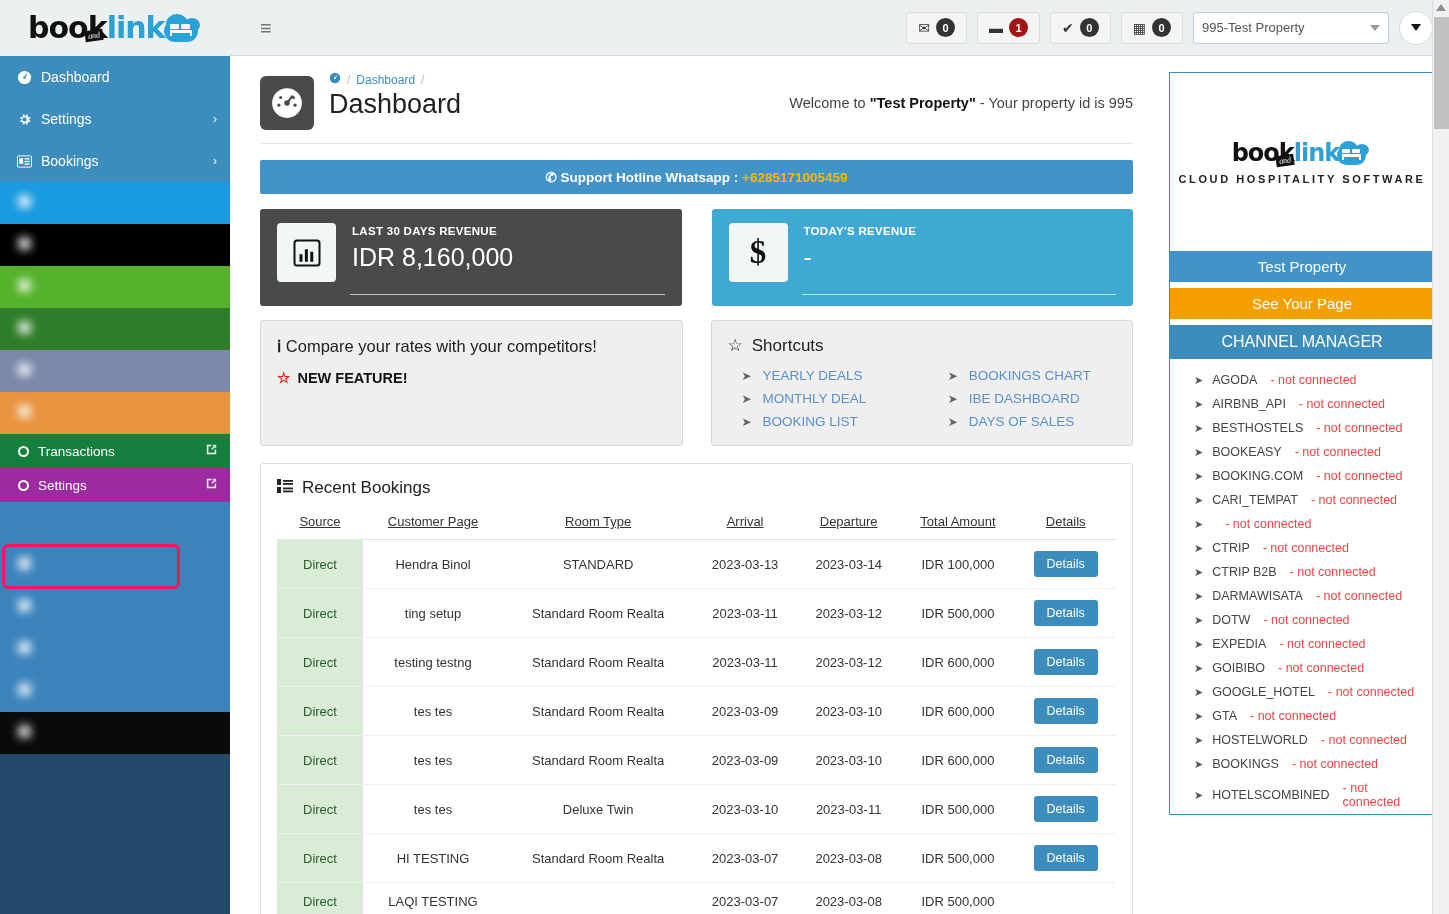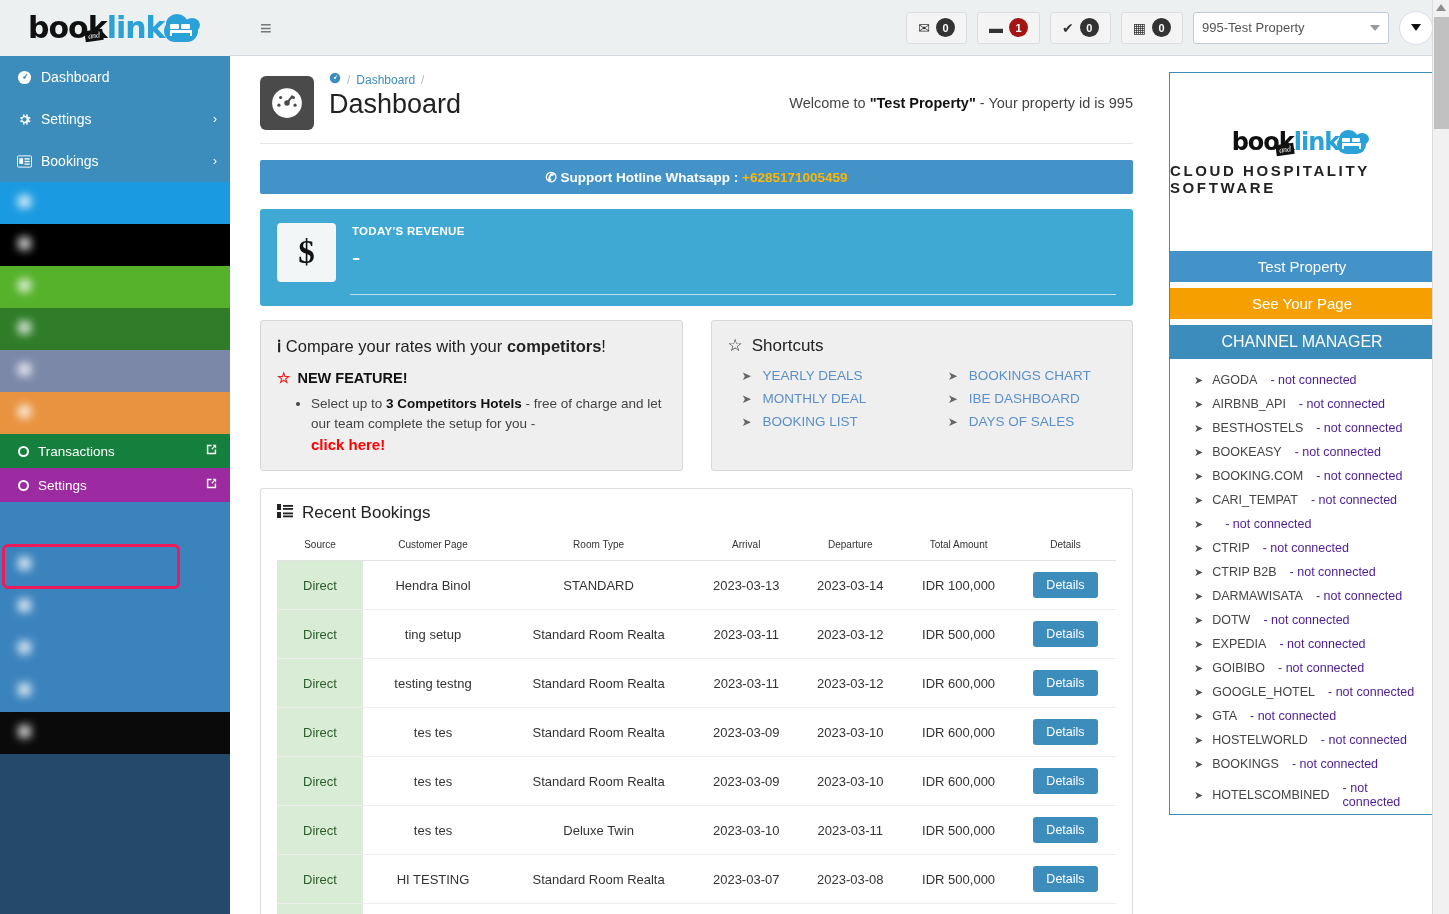--- a/index.html
+++ b/index.html
@@ -128,61 +128,61 @@
     align-items: center; justify-content: center; flex: 0 0 59px;
   }
   .stat-body { margin-left: 16px; padding-top: 2px; flex: 1 1 auto; }
   .stat-label { font-size: 11.5px; color: #fff; letter-spacing: .3px; font-weight: bold; }
   .stat-value { font-size: 25px; color: #fff; margin-top: 6px; font-weight: normal; }
   .stat-rule { position: absolute; left: 90px; right: 17px; bottom: 11px; height: 1px; background: rgba(255,255,255,.65); }
 
   .panels-row { display: flex; gap: 28px; margin-top: 14px; }
   .panel { flex: 1 1 0; border: 1px solid #d8d8d8; border-radius: 3px; background: #efefef; padding: 14px 16px; }
   .panel-title { font-size: 16.5px; color: #222; line-height: 1.35; }
-  .panel-title b { font-weight: bold; }
+  .panel-title b { font-weight: normal; }
   .newfeat { font-size: 14.5px; font-weight: bold; color: #111; margin-top: 12px; display: flex; align-items: center; gap: 7px; }
   .newfeat .star { color: #ef1b1b; font-size: 15px; }
   .panel ul { margin: 7px 0 0 34px; }
   .panel li { font-size: 13.5px; color: #444; line-height: 1.45; }
   .panel li b { color: #111; }
   .clickhere { color: #f00; font-weight: bold; font-size: 15px; display: block; margin-top: 1px; cursor: pointer; }
 
   .shortcuts-title { font-size: 17px; color: #222; display: flex; align-items: center; gap: 9px; }
   .shortcut-grid { display: grid; grid-template-columns: 1fr 1fr; gap: 4px 24px; margin-top: 10px; }
   .shortcut { display: flex; align-items: center; gap: 11px; font-size: 13.5px; color: #5b8fc9; cursor: pointer; padding: 2px 0 2px 14px; }
   .shortcut .tri { color: #666; font-size: 12px; }
 
   .bookings-card { margin-top: 17px; border: 1px solid #ddd; border-radius: 3px; background: #fff; padding: 14px 16px 0 16px; }
   .bookings-title { font-size: 17px; color: #222; display: flex; align-items: center; gap: 9px; margin-bottom: 6px; }
   table.bk { width: 100%; border-collapse: collapse; }
   table.bk th {
-    font-size: 10px; font-weight: normal; color: #333; padding: 10px 6px; border-bottom: 1px solid #e2e2e2; text-align: center;
+    font-size: 13px; font-weight: normal; color: #333; padding: 10px 6px; border-bottom: 1px solid #e2e2e2; text-align: center; text-decoration: underline;
   }
   table.bk td { font-size: 13px; color: #333; padding: 11px 6px; text-align: center; border-bottom: 1px solid #eee; }
   table.bk td.src { background: #d9ecd6; color: #2b5c2b; width: 86px; }
   table.bk td.name { width: 140px; }
   .details-btn {
     display: inline-block; background: #3c8dbc; color: #fff; font-size: 12.5px; border-radius: 3px;
     padding: 6px 13px; cursor: pointer; border: none;
   }
 
   
   .rightcol { width: 288px; flex: 0 0 288px; padding: 16px 14px 0 8px; background: #fff; }
   .right-box { border: 1px solid #3c8dbc; background: #fff; }
   .rb-logo { height: 178px; display: flex; flex-direction: column; align-items: center; justify-content: center; }
   .rb-logo .lg { display: flex; align-items: center; position: relative; }
-  .rb-logo .tag { font-size: 15px; letter-spacing: 2.6px; color: #222; font-weight: bold; margin-top: 6px; }
+  .rb-logo .tag { font-size: 11px; letter-spacing: 2.6px; color: #222; font-weight: bold; margin-top: 6px; }
   .rb-bar { background: #4393c9; color: #fff; text-align: center; font-size: 15px; padding: 7px 0; cursor: pointer; }
   .rb-bar.orange { background: #f5a000; margin-top: 6px; }
   .rb-bar.cm { background: #3c8dbc; font-size: 16px; margin-top: 6px; padding: 8px 0; }
   .channel-list { padding: 9px 0 0 0; }
   .channel { display: flex; align-items: center; gap: 9px; padding: 5px 10px 5px 24px; font-size: 12.5px; cursor: pointer; }
   .channel .tri { color: #555; font-size: 11px; }
   .channel .nm { color: #444; }
-  .channel .st { color: #4c1d95; margin-left: 4px; }
+  .channel .st { color: #ef4444; margin-left: 4px; }
 
   
   .vscroll { position: absolute; right: 0; top: 0; width: 17px; height: 914px; background: #f1f1f1; border-left: 1px solid #dcdcdc; }
   .vscroll .up { position: absolute; top: 4px; left: 3px; width: 0; height: 0; border-left: 5px solid transparent; border-right: 5px solid transparent; border-bottom: 7px solid #8f8f8f; }
   .vscroll .thumb { position: absolute; top: 17px; left: 1px; width: 15px; height: 112px; background: #c1c1c1; }
 </style>
 </head>
 <body>
 
 <div class="app">
@@ -377,20 +377,35 @@
             <span>Welcome to </span><b>"Test Property"</b><span> - Your property id is 995</span>
           </div>
         </div>
 
         <div class="hotline">
           <span>✆</span>
           <span>Support Hotline Whatsapp : </span><span class="num">+6285171005459</span>
         </div>
 
         <div class="cards-row">
+          <div class="stat-card dark">
+            <div class="stat-icon">
+              <svg width="30" height="30" viewBox="0 0 24 24">
+                  <rect x="2" y="2" width="20" height="20" rx="2" fill="none" stroke="#111" stroke-width="1.6"></rect>
+                  <rect x="6" y="13" width="2.4" height="6" fill="#111"></rect>
+                  <rect x="10.3" y="9" width="2.4" height="10" fill="#111"></rect>
+                  <rect x="14.6" y="11" width="2.4" height="8" fill="#111"></rect>
+                </svg>
+            </div>
+            <div class="stat-body">
+              <div class="stat-label">LAST 30 DAYS REVENUE</div>
+              <div class="stat-value">IDR 8,160,000</div>
+            </div>
+            <div class="stat-rule"></div>
+          </div>
           <div class="stat-card blue">
             <div class="stat-icon">
               <span style="font-size:33px;font-weight:bold;color:#111;line-height:1;font-family:'Liberation Serif',serif;">$</span>
             </div>
             <div class="stat-body">
               <div class="stat-label">TODAY'S REVENUE</div>
               <div class="stat-value">-</div>
             </div>
             <div class="stat-rule"></div>
           </div>
@@ -399,26 +414,20 @@
         <div class="panels-row">
           <div class="panel">
             <div class="panel-title">
               <span style="font-weight:bold;">ℹ</span>
               <span>Compare your rates with your </span><b>competitors</b><span>!</span>
             </div>
             <div class="newfeat">
               <span class="star">☆</span>
               <span>NEW FEATURE!</span>
             </div>
-            <ul>
-              <li>
-                <span>Select up to </span><b>3 Competitors Hotels</b><span> - free of charge and let our team complete the setup for you - </span>
-                <a class="clickhere">click here!</a>
-              </li>
-            </ul>
           </div>
 
           <div class="panel">
             <div class="shortcuts-title">
               <span>☆</span>
               <span>Shortcuts</span>
             </div>
             <div class="shortcut-grid">
               <div class="shortcut">
                   <span class="tri">➤</span>

